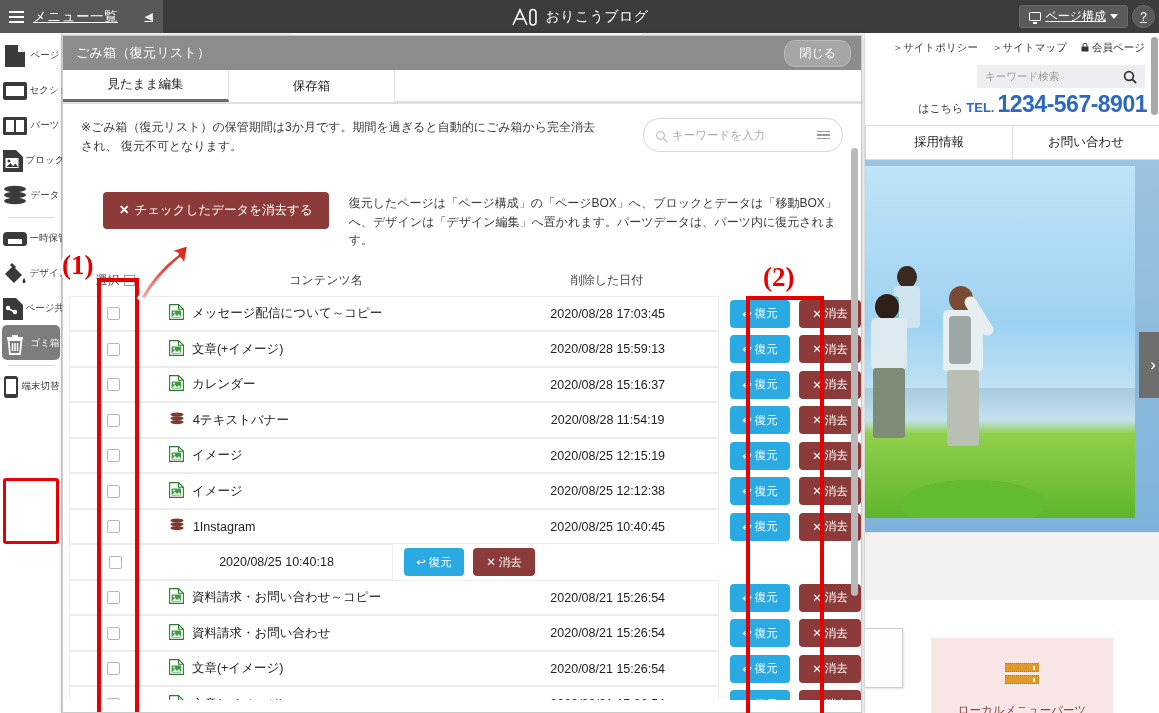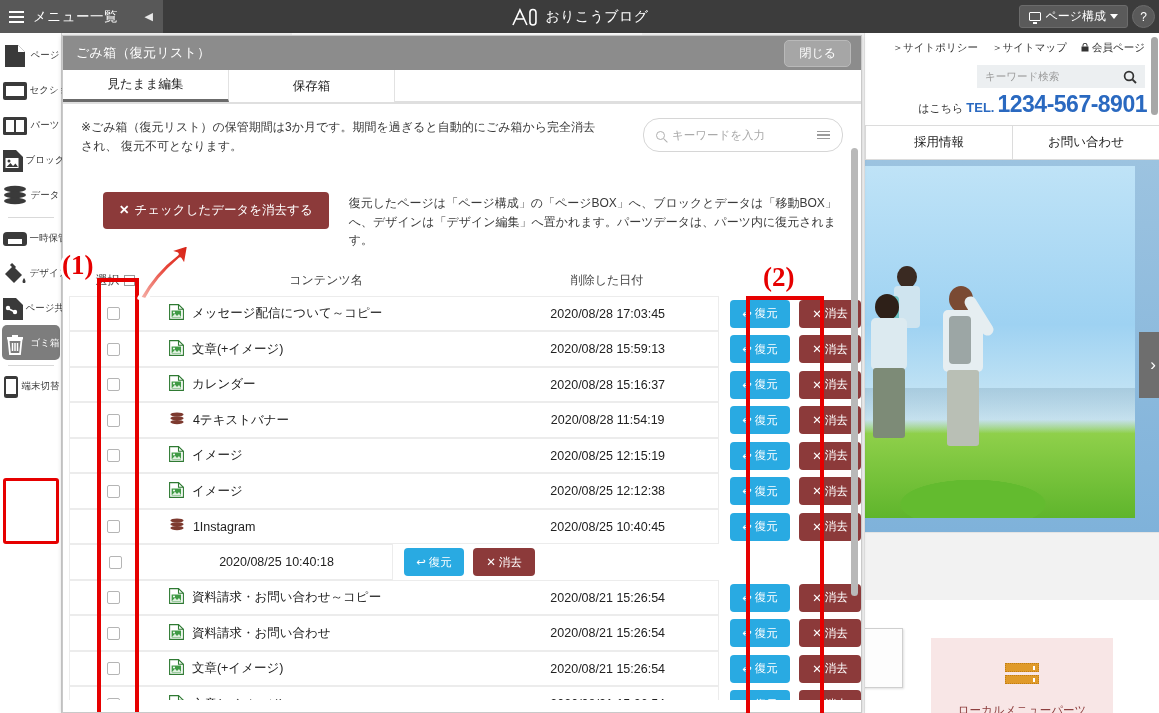--- a/index.html
+++ b/index.html
@@ -6,21 +6,21 @@
   html, body {
     width: 1159px; height: 713px;
     font-family: "Liberation Sans", "DejaVu Sans", sans-serif;
     background: #ffffff; overflow: hidden;
   }
   #app { position: relative; width: 1159px; height: 713px; background: #fff; }
 
   
   .topbar {
     position: absolute; left: 0; top: 0; width: 1159px; height: 33px;
-    background: #3c3c3c; color: #fff; display: flex; align-items: center;
+    background: #3c3c3c; color: #fff; display: flex; align-items: center; text-decoration: underline;
   }
   .menu-chip {
     height: 33px; background: #585858; display: flex; align-items: center;
     padding: 0 10px 0 9px; gap: 9px; min-width: 163px;
   }
   .hamburger { display: inline-flex; flex-direction: column; gap: 3px; }
   .hamburger i { display: block; width: 15px; height: 2px; background: #fff; }
   .menu-chip-label { font-size: 13.5px; letter-spacing: .5px; color: #fff; }
   .collapse-arrow {
     margin-left: auto; font-size: 11px; color: #e8e8e8; line-height: 1;
@@ -166,21 +166,21 @@
     position: absolute; left: 62px; top: 35px; width: 800px; height: 678px;
     background: #fff; border: 1px solid #c9c9c9; box-shadow: 0 1px 5px rgba(0,0,0,.18);
   }
   .modal-head {
     height: 34px; background: #8c8c8c; display: flex; align-items: center;
     padding: 0 10px 0 13px; color: #fff;
   }
   .modal-title { font-size: 13px; letter-spacing: .3px; font-family: Liberation Mono, monospace; }
   .modal-close {
     margin-left: auto; background: #a6a6a6; border: 1px solid #b9b9b9; color: #fff;
-    font-size: 12px; border-radius: 5px; padding: 4px 14px;
+    font-size: 12px; border-radius: 11px; padding: 4px 14px;
   }
   .tabs { display: flex; height: 34px; border-bottom: 2px solid #dfdfdf; background: #fbfbfb; }
   .tab {
     width: 166px; display: flex; align-items: center; justify-content: center;
     font-size: 12.5px; color: #222; background: #fff;
     border-right: 1px solid #e2e2e2;
     text-align: right;
   }
   .tab.active { border-bottom: 3px solid #6b6b6b; }
   .tab-filler { flex: 1; background: #fff; border-bottom: 1px solid #dfdfdf; }

